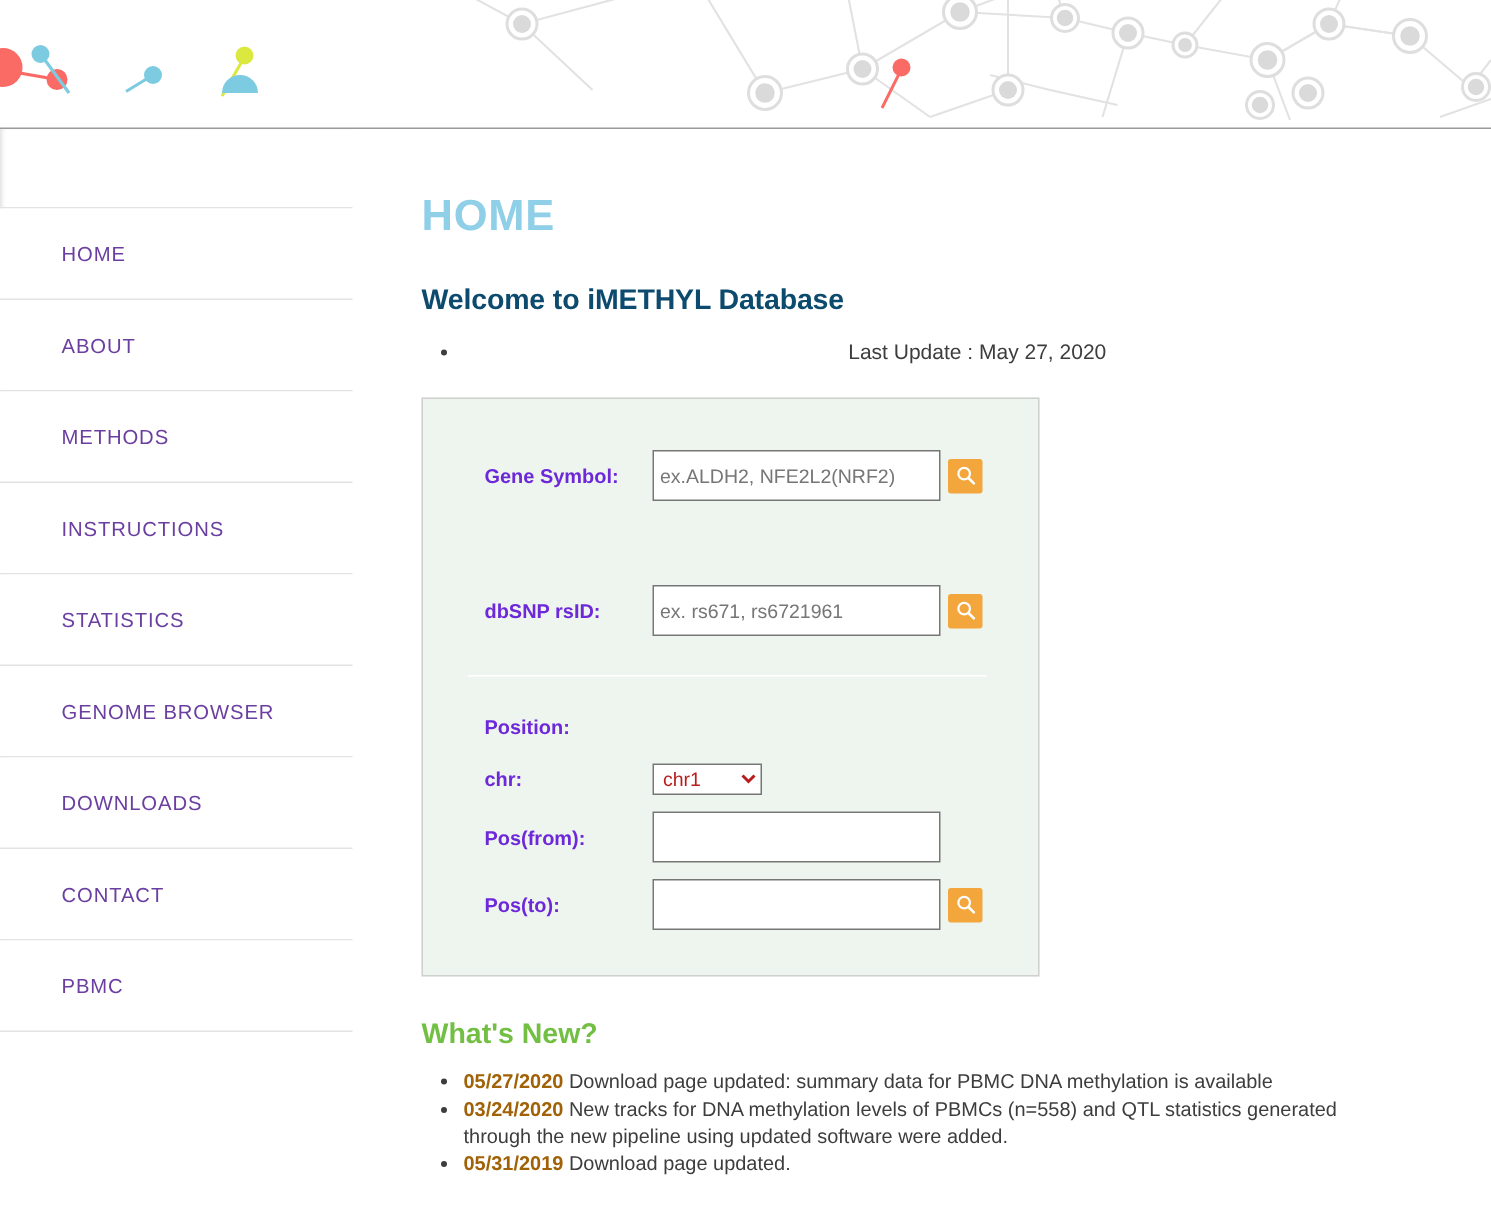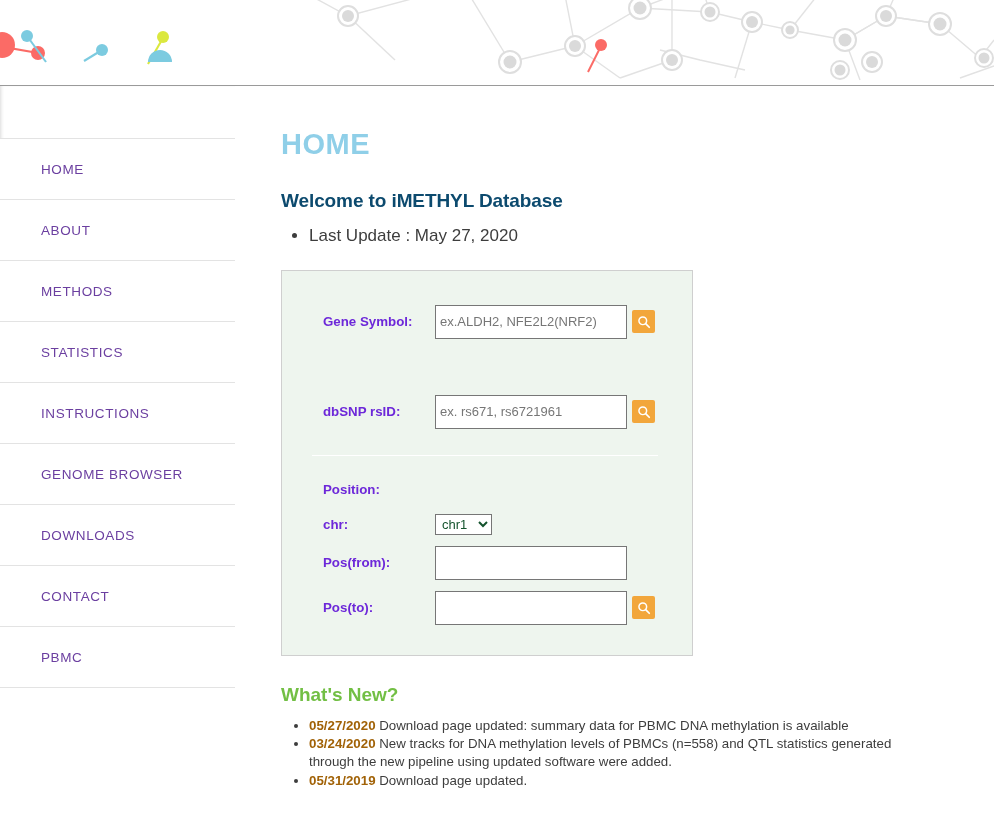--- a/index.html
+++ b/index.html
@@ -83,24 +83,25 @@
     font-weight: bold;
     color: #0c4a6e;
     letter-spacing: -0.1px;
   }
   ul.content-list {
     margin: 12px 0 0 0;
     padding-left: 28px;
     list-style-type: disc;
   }
   ul.content-list li {
-    font-size: 17px;
+    font-size: 14px;
     color: #3d3d3d;
     line-height: 1.45;
     margin-bottom: 1px;
+    text-align: center;
   }
   ul.content-list li::marker { color: #3d3d3d; }
 
   
   #search-panel {
     margin-top: 21px;
     width: 412px;
     background: #eef5ee;
     border: 1px solid #cfcfcf;
     padding: 34px 0 30px 0;
@@ -149,27 +150,27 @@
   .panel-divider {
     height: 1px;
     background: #ffffff;
     margin: 0 0 0 30px;
     width: 346px;
   }
   .gap-md { height: 26px; }
   .gap-sm { height: 17px; }
   .gap-xs { height: 11px; }
   .chr-select {
-    width: 57px;
+    width: 73px;
     height: 21px;
     font-size: 13px;
     font-family: "Liberation Sans", sans-serif;
     border: 1px solid #767676;
     background: #ffffff;
-    color: #14532d;
+    color: #b91c1c;
     padding: 0 2px;
   }
 
   
   #whats-new-heading {
     margin: 0;
     padding-top: 28px;
     font-size: 19px;
     font-weight: bold;
     color: #72bf44;
@@ -279,24 +280,24 @@
     <div class="nav-item">
       <span class="nav-label">HOME</span>
     </div>
     <div class="nav-item">
       <span class="nav-label">ABOUT</span>
     </div>
     <div class="nav-item">
       <span class="nav-label">METHODS</span>
     </div>
     <div class="nav-item">
+      <span class="nav-label">INSTRUCTIONS</span>
+    </div>
+    <div class="nav-item">
       <span class="nav-label">STATISTICS</span>
-    </div>
-    <div class="nav-item">
-      <span class="nav-label">INSTRUCTIONS</span>
     </div>
     <div class="nav-item">
       <span class="nav-label">GENOME BROWSER</span>
     </div>
     <div class="nav-item">
       <span class="nav-label">DOWNLOADS</span>
     </div>
     <div class="nav-item">
       <span class="nav-label">CONTACT</span>
     </div>

